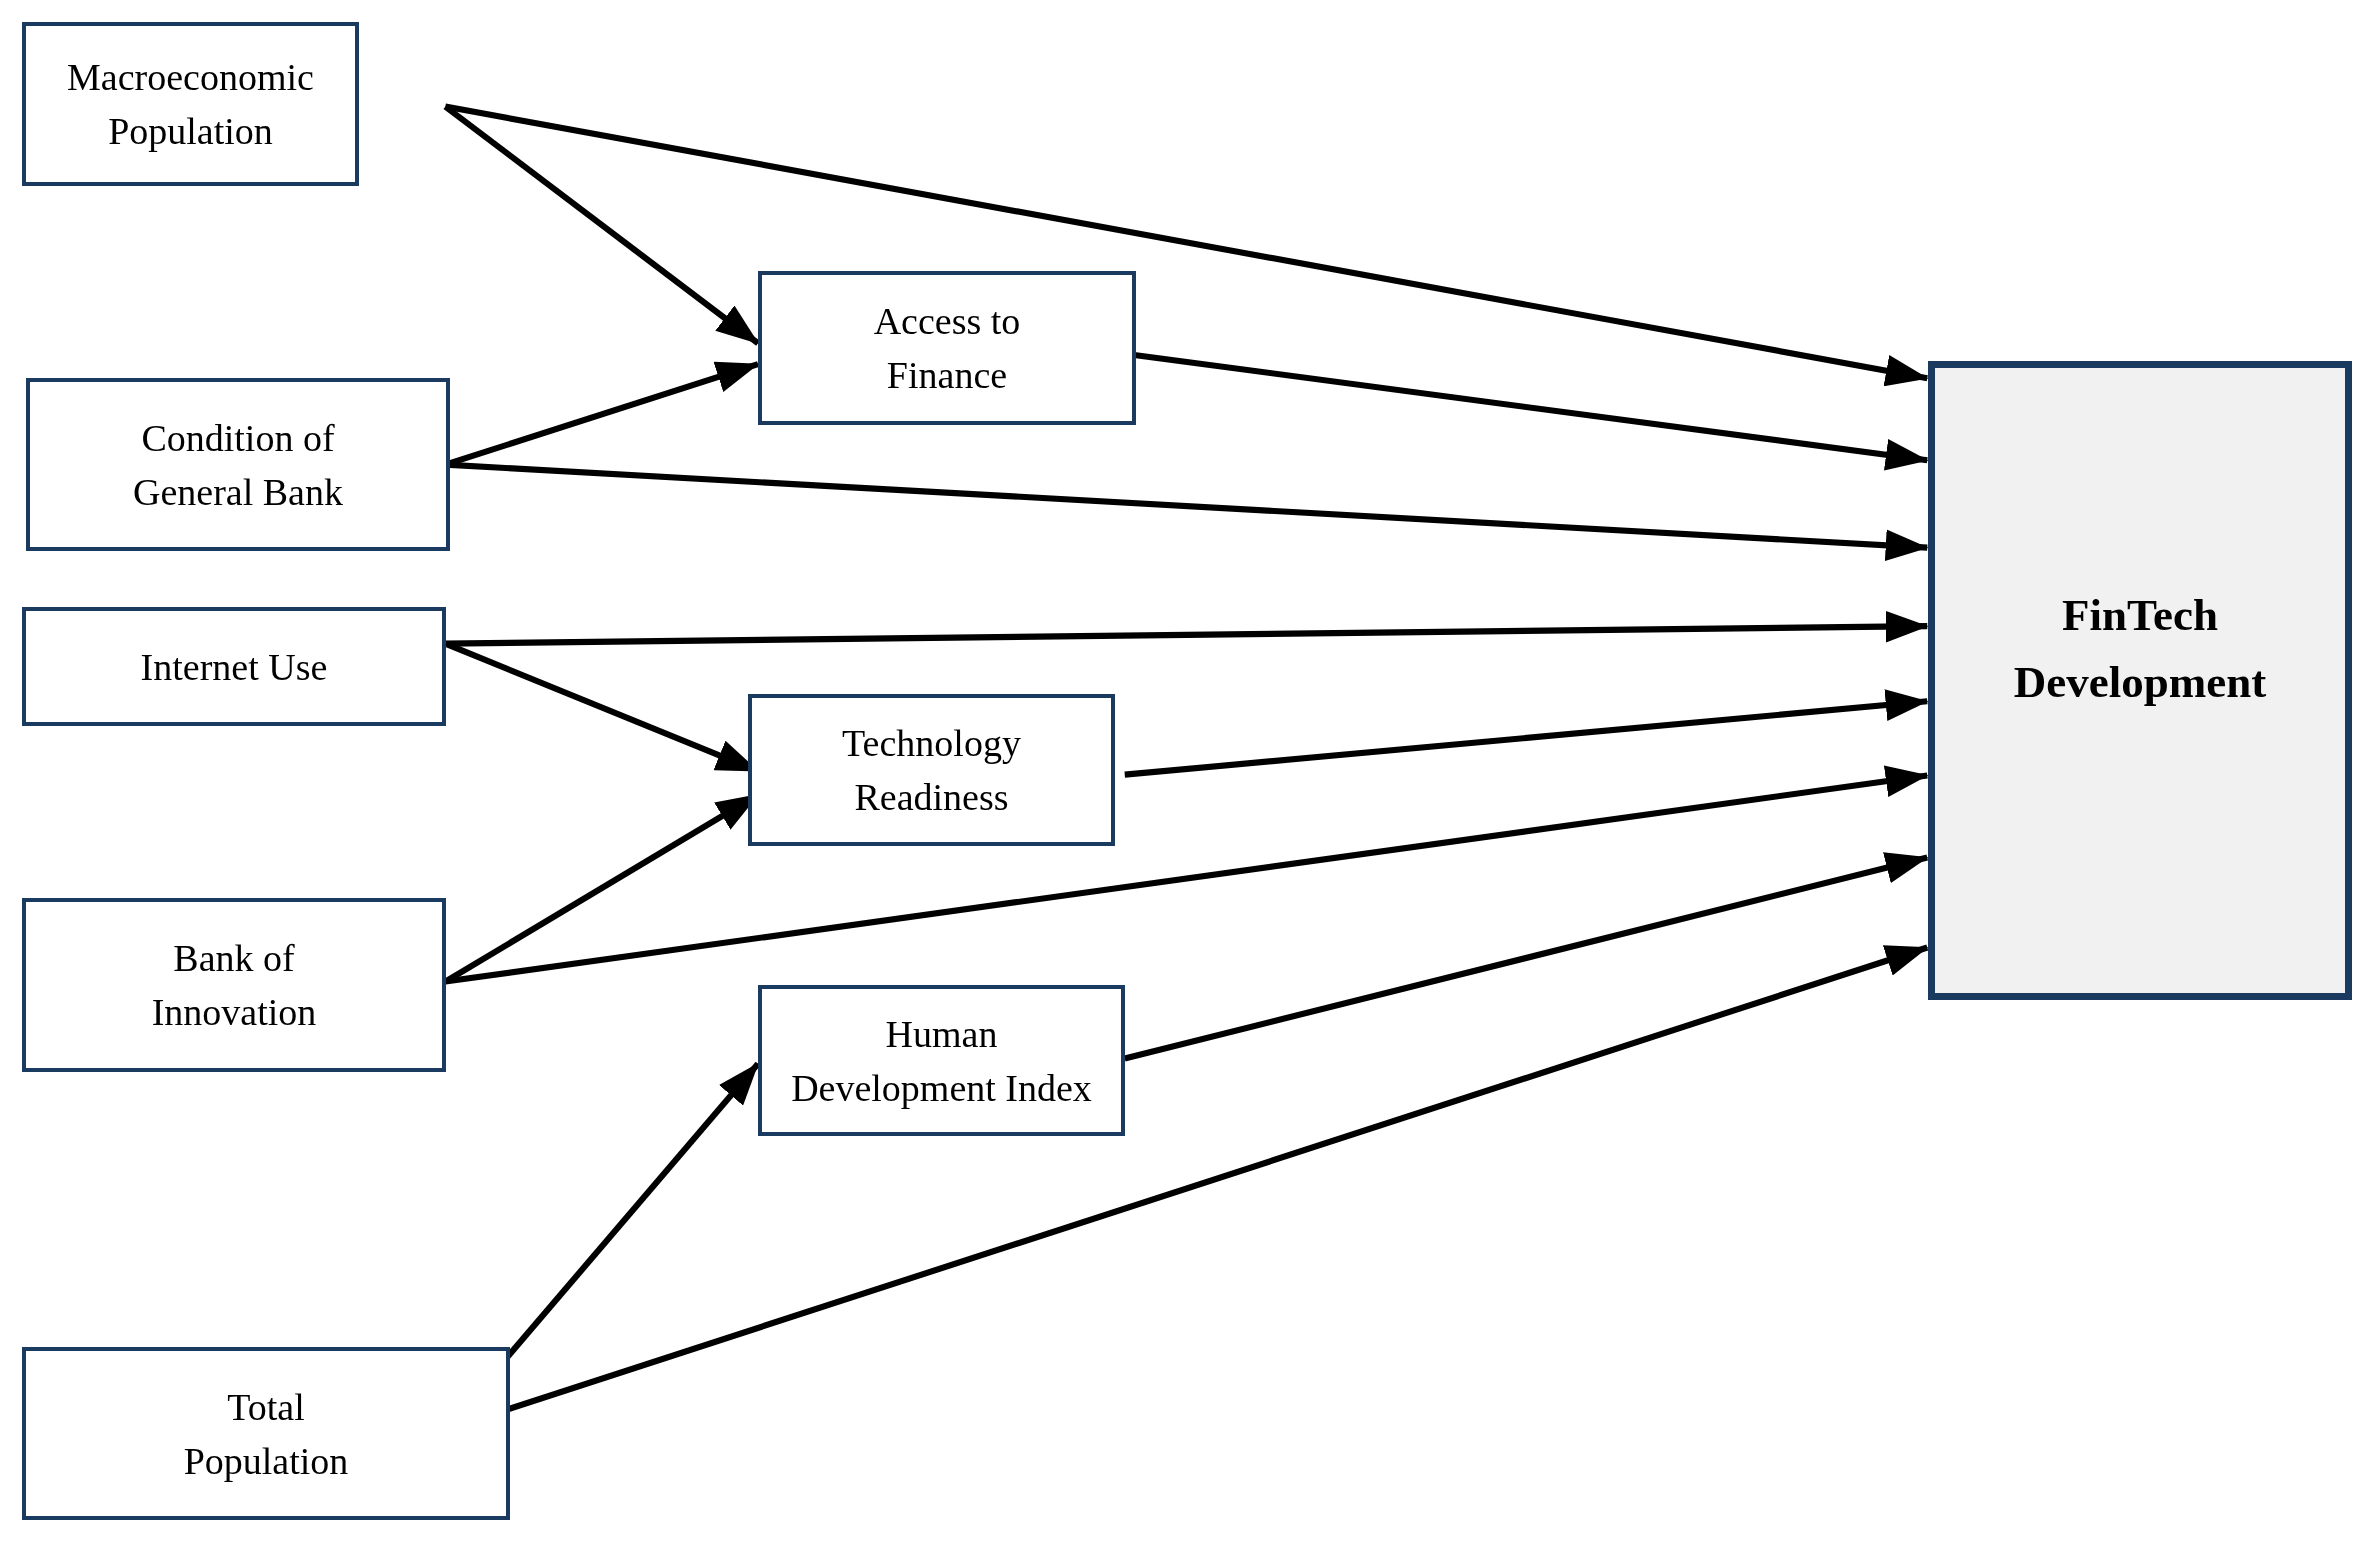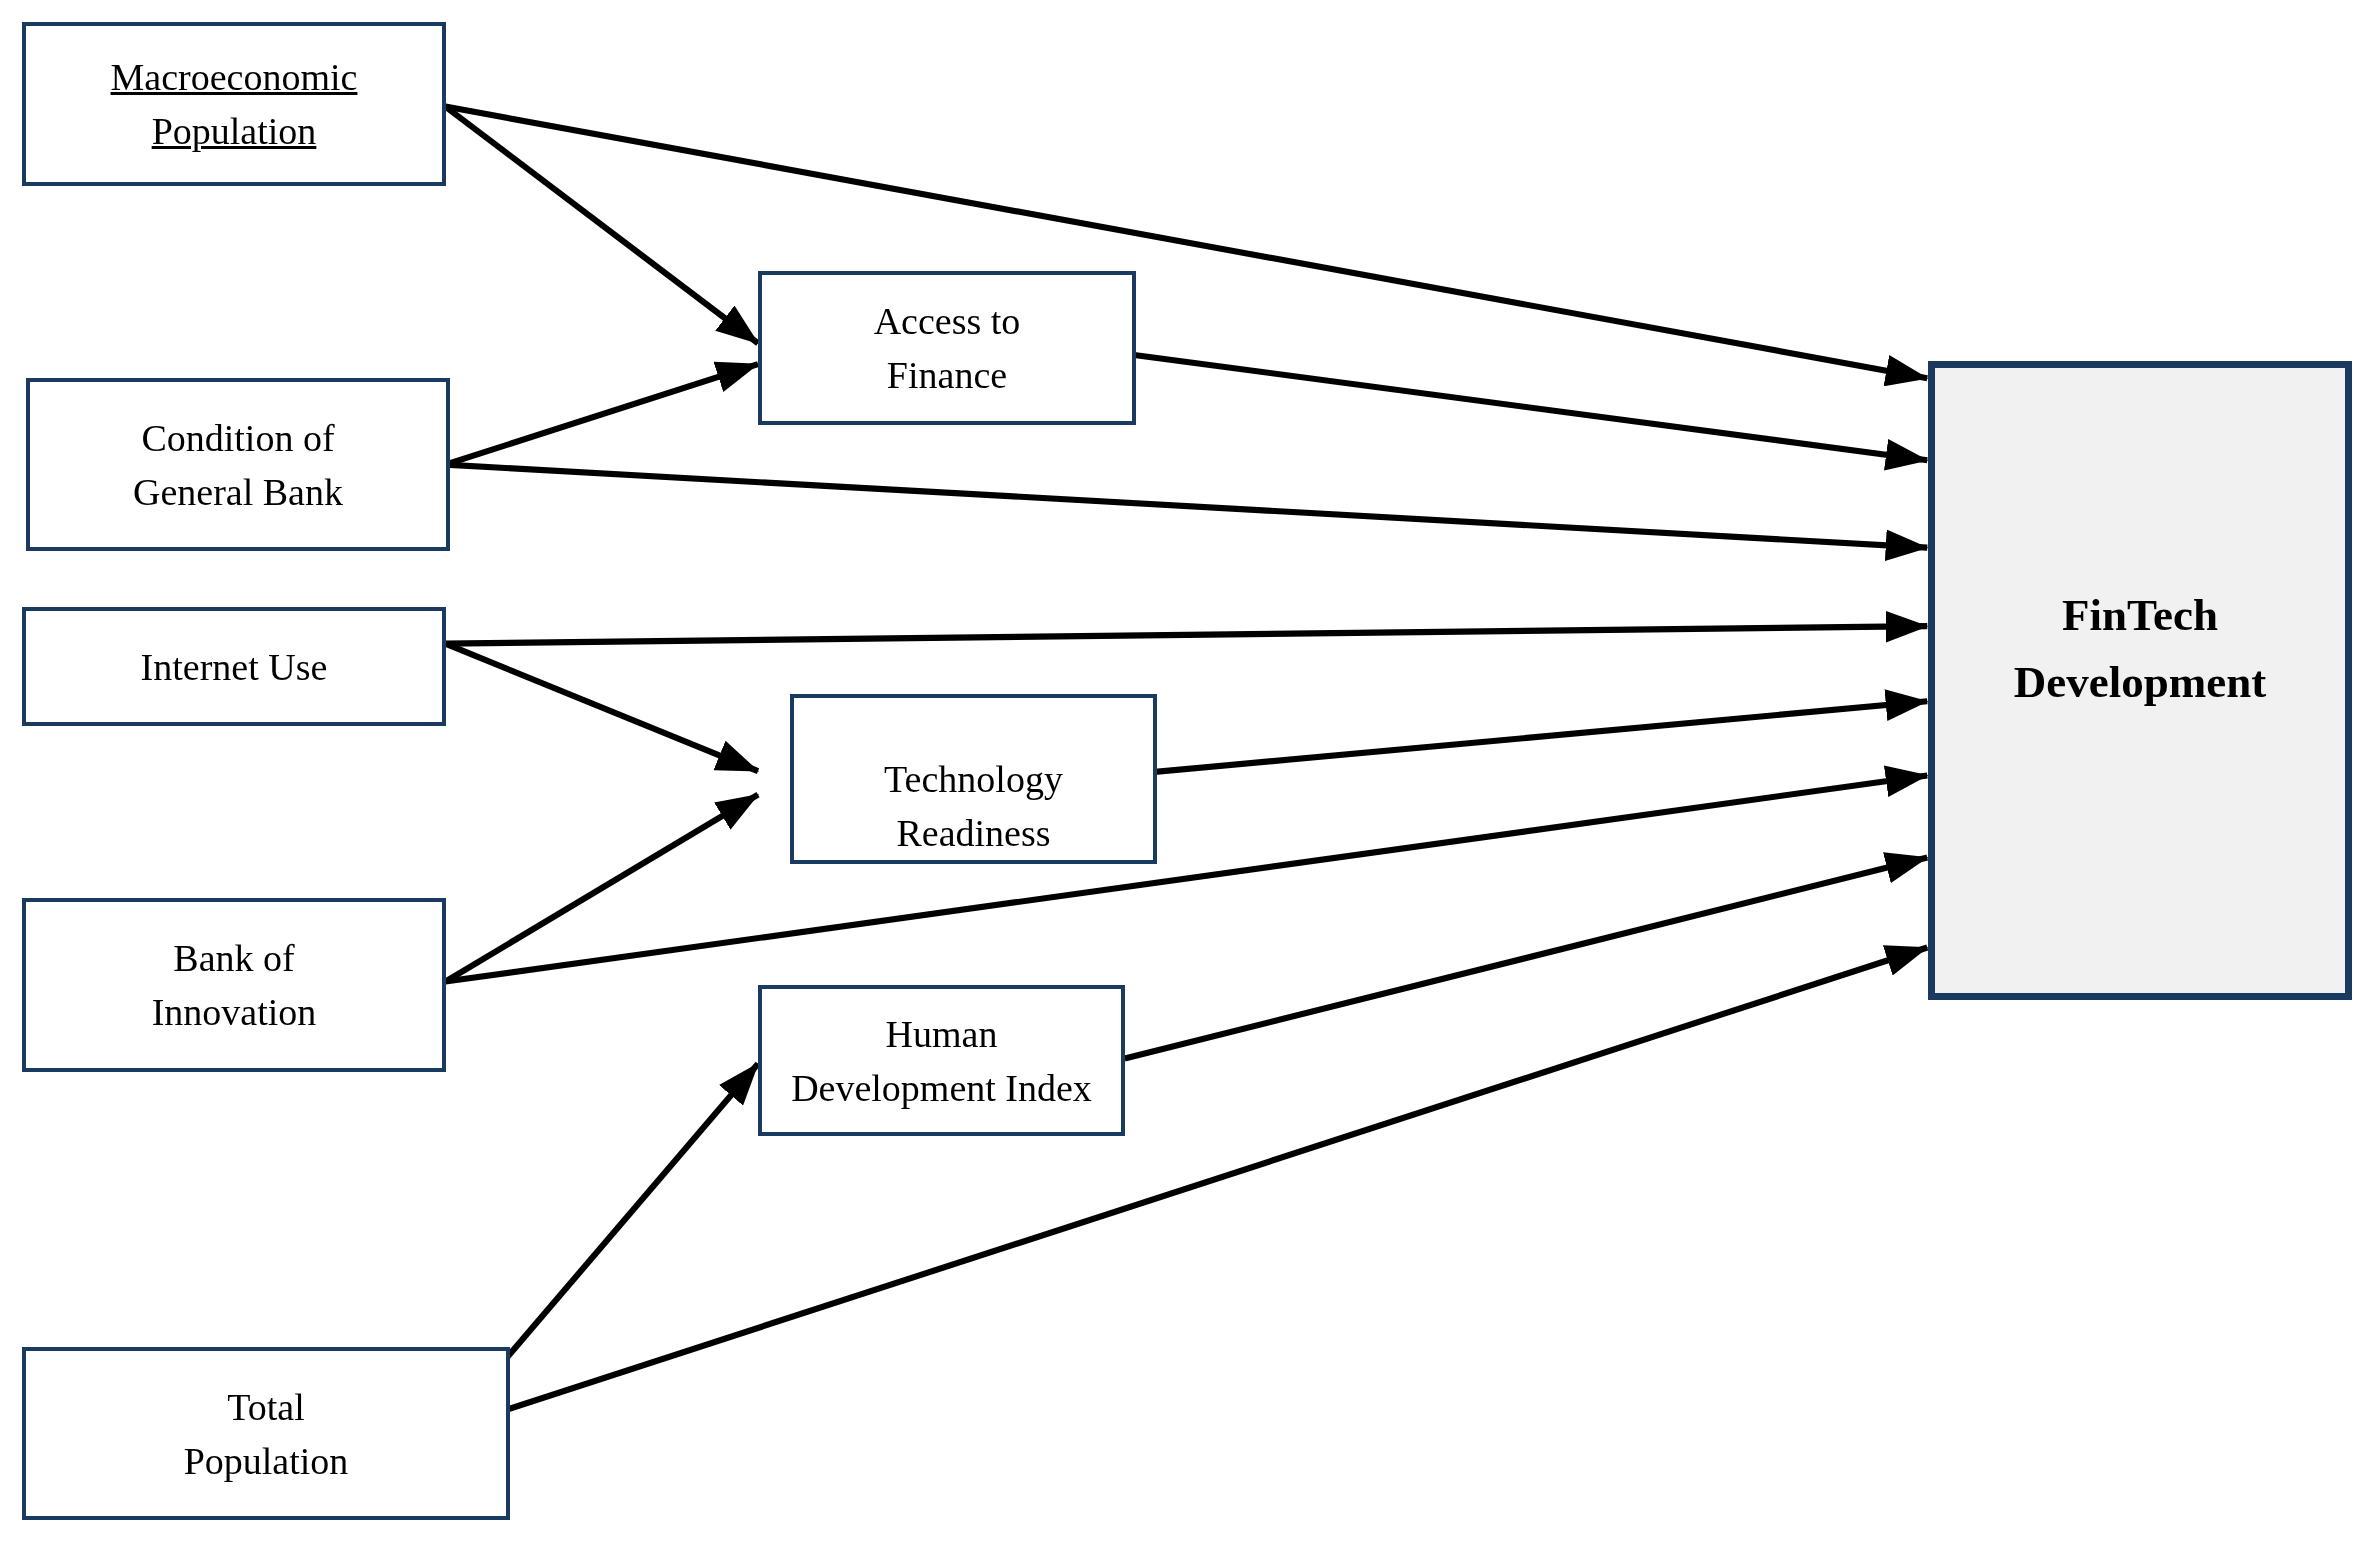--- a/index.html
+++ b/index.html
@@ -36,28 +36,28 @@
     flex-direction:column;
     justify-content:center;
     align-items:center;
     text-align:center;
     color:var(--text-color);
     font-size:38px;
     line-height:54px;
   }
   .node span{display:block;white-space:nowrap;}
   
-  #node-mi  {left:22px;  top:22px;   width:424px; height:164px;text-decoration:underline;}
+  #node-mi  {left:22px;  top:22px;   width:337px; height:164px;}
   #node-cgb {left:26px;  top:378px;  width:424px; height:173px;}
   #node-iu  {left:22px;  top:583px;  width:424px; height:119px;margin-top:24px;}
   #node-loi {left:22px;  top:898px; width:424px; height:174px;}
   #node-tp  {left:22px;  top:1347px; width:488px; height:173px;}
   
   #node-atf {left:758px; top:271px;  width:378px; height:154px;}
-  #node-tr  {left:790px; top:694px;  width:367px; height:170px;justify-content:flex-end;}
+  #node-tr  {left:748px; top:694px;  width:367px; height:152px;}
   #node-hdi {left:758px; top:985px; width:367px; height:151px;}
   
   #node-ft{
     left:1928px;top:361px;width:424px;height:639px;
     border-width:7px;
     background:var(--target-fill);
     font-weight:bold;
     font-size:45px;
     line-height:67px;
     padding-bottom:64px;

